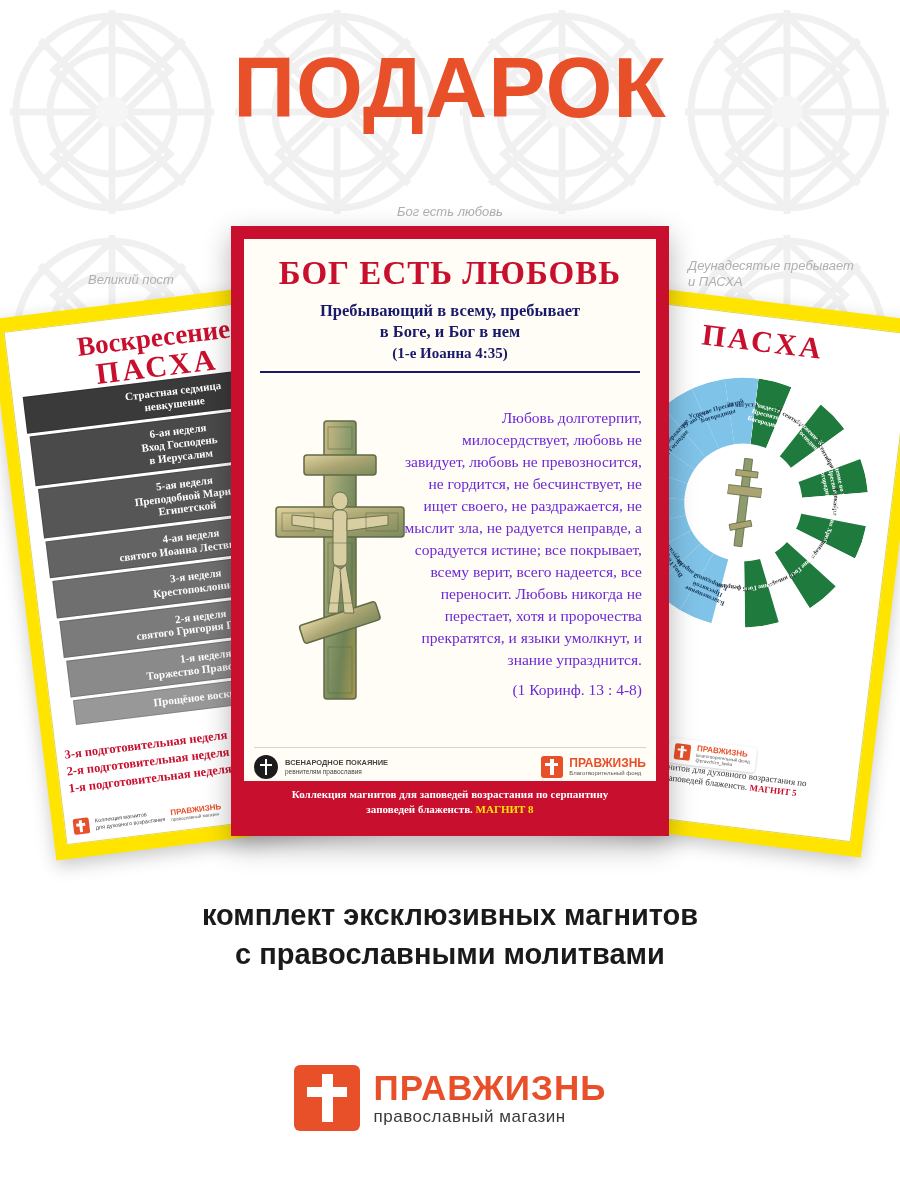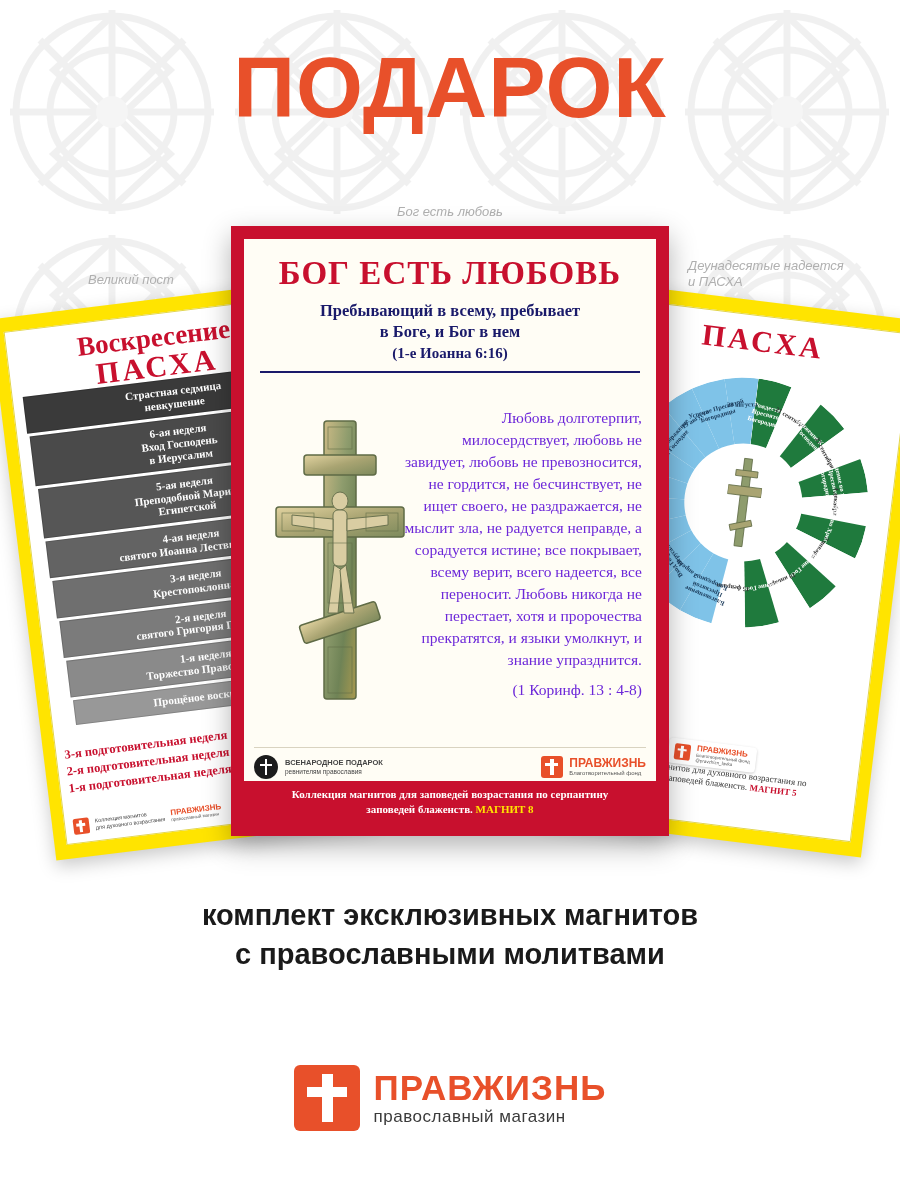--- a/index.html
+++ b/index.html
@@ -376,21 +376,21 @@
       </pattern>
     </defs>
     <rect x="0" y="0" width="900" height="470" fill="url(#orn)"></rect>
   </svg>
   <div class="bg-fade"></div>
 
   <div class="headline">ПОДАРОК</div>
 
   <div class="cap cap-left">Великий пост</div>
   <div class="cap cap-center">Бог есть любовь</div>
-  <div class="cap cap-right" style="white-space:pre-line;">Деунадесятые надеется
+  <div class="cap cap-right" style="white-space:pre-line;">Деунадесятые пребывает
 и ПАСХА</div>
 
   <div class="card card-left">
     <div class="card-left-inner">
       <div class="cl-title">
         <span>Воскресение</span>
         <small>ПАСХА</small>
       </div>
       <div class="steps" id="lent-steps">
           <div class="step" style="background: rgb(58, 58, 58); width: 100%; margin-left: 0%; white-space: pre-line;">Страстная седмица
@@ -502,21 +502,21 @@
       </div>
     </div>
   </div>
 
   <div class="card card-center">
     <div class="card-center-inner">
 
       <div class="cc-title">БОГ ЕСТЬ ЛЮБОВЬ</div>
       <div class="cc-sub" style="white-space:pre-line;">Пребывающий в всему, пребывает
 в Боге, и Бог в нем</div>
-      <div class="cc-ref">(1-е Иоанна 6:16)</div>
+      <div class="cc-ref">(1-е Иоанна 4:35)</div>
       <div class="cc-rule"></div>
 
       <svg class="cross" viewBox="0 0 140 290" xmlns="http://www.w3.org/2000/svg">
         <defs>
           <linearGradient id="gold" x1="0" y1="0" x2="1" y2="1">
             <stop offset="0%" stop-color="#cdbb86"></stop>
             <stop offset="40%" stop-color="#8e9c6d"></stop>
             <stop offset="70%" stop-color="#6f8356"></stop>
             <stop offset="100%" stop-color="#a8994f"></stop>
           </linearGradient>
@@ -556,21 +556,21 @@
 
       <div class="cc-body">
         <span>Любовь долготерпит, милосердствует, любовь не завидует, любовь не превозносится, не гордится, не бесчинствует, не ищет своего, не раздражается, не мыслит зла, не радуется неправде, а сорадуется истине; все покрывает, всему верит, всего надеется, все переносит. Любовь никогда не перестает, хотя и пророчества прекратятся, и языки умолкнут, и знание упразднится.</span>
         <div class="cc-ref2">(1 Коринф. 13 : 4-8)</div>
       </div>
 
       <div class="cc-footer">
         <div class="cc-org">
           <div class="org-circle"></div>
           <div class="org-txt">
-            <span style="display:block;font-weight:bold;font-size:7.5px;">ВСЕНАРОДНОЕ ПОДАРОК</span>
+            <span style="display:block;font-weight:bold;font-size:7.5px;">ВСЕНАРОДНОЕ ПОКАЯНИЕ</span>
             <span>ревнителям православия</span>
           </div>
         </div>
         <div class="cc-brand">
           <div class="brand-box"></div>
           <div class="brand-txt">
             <span style="display:block;font-size:12px;font-weight:bold;color:#e8502a;">ПРАВЖИЗНЬ</span>
             <span>Благотворительный фонд</span>
           </div>
         </div>

